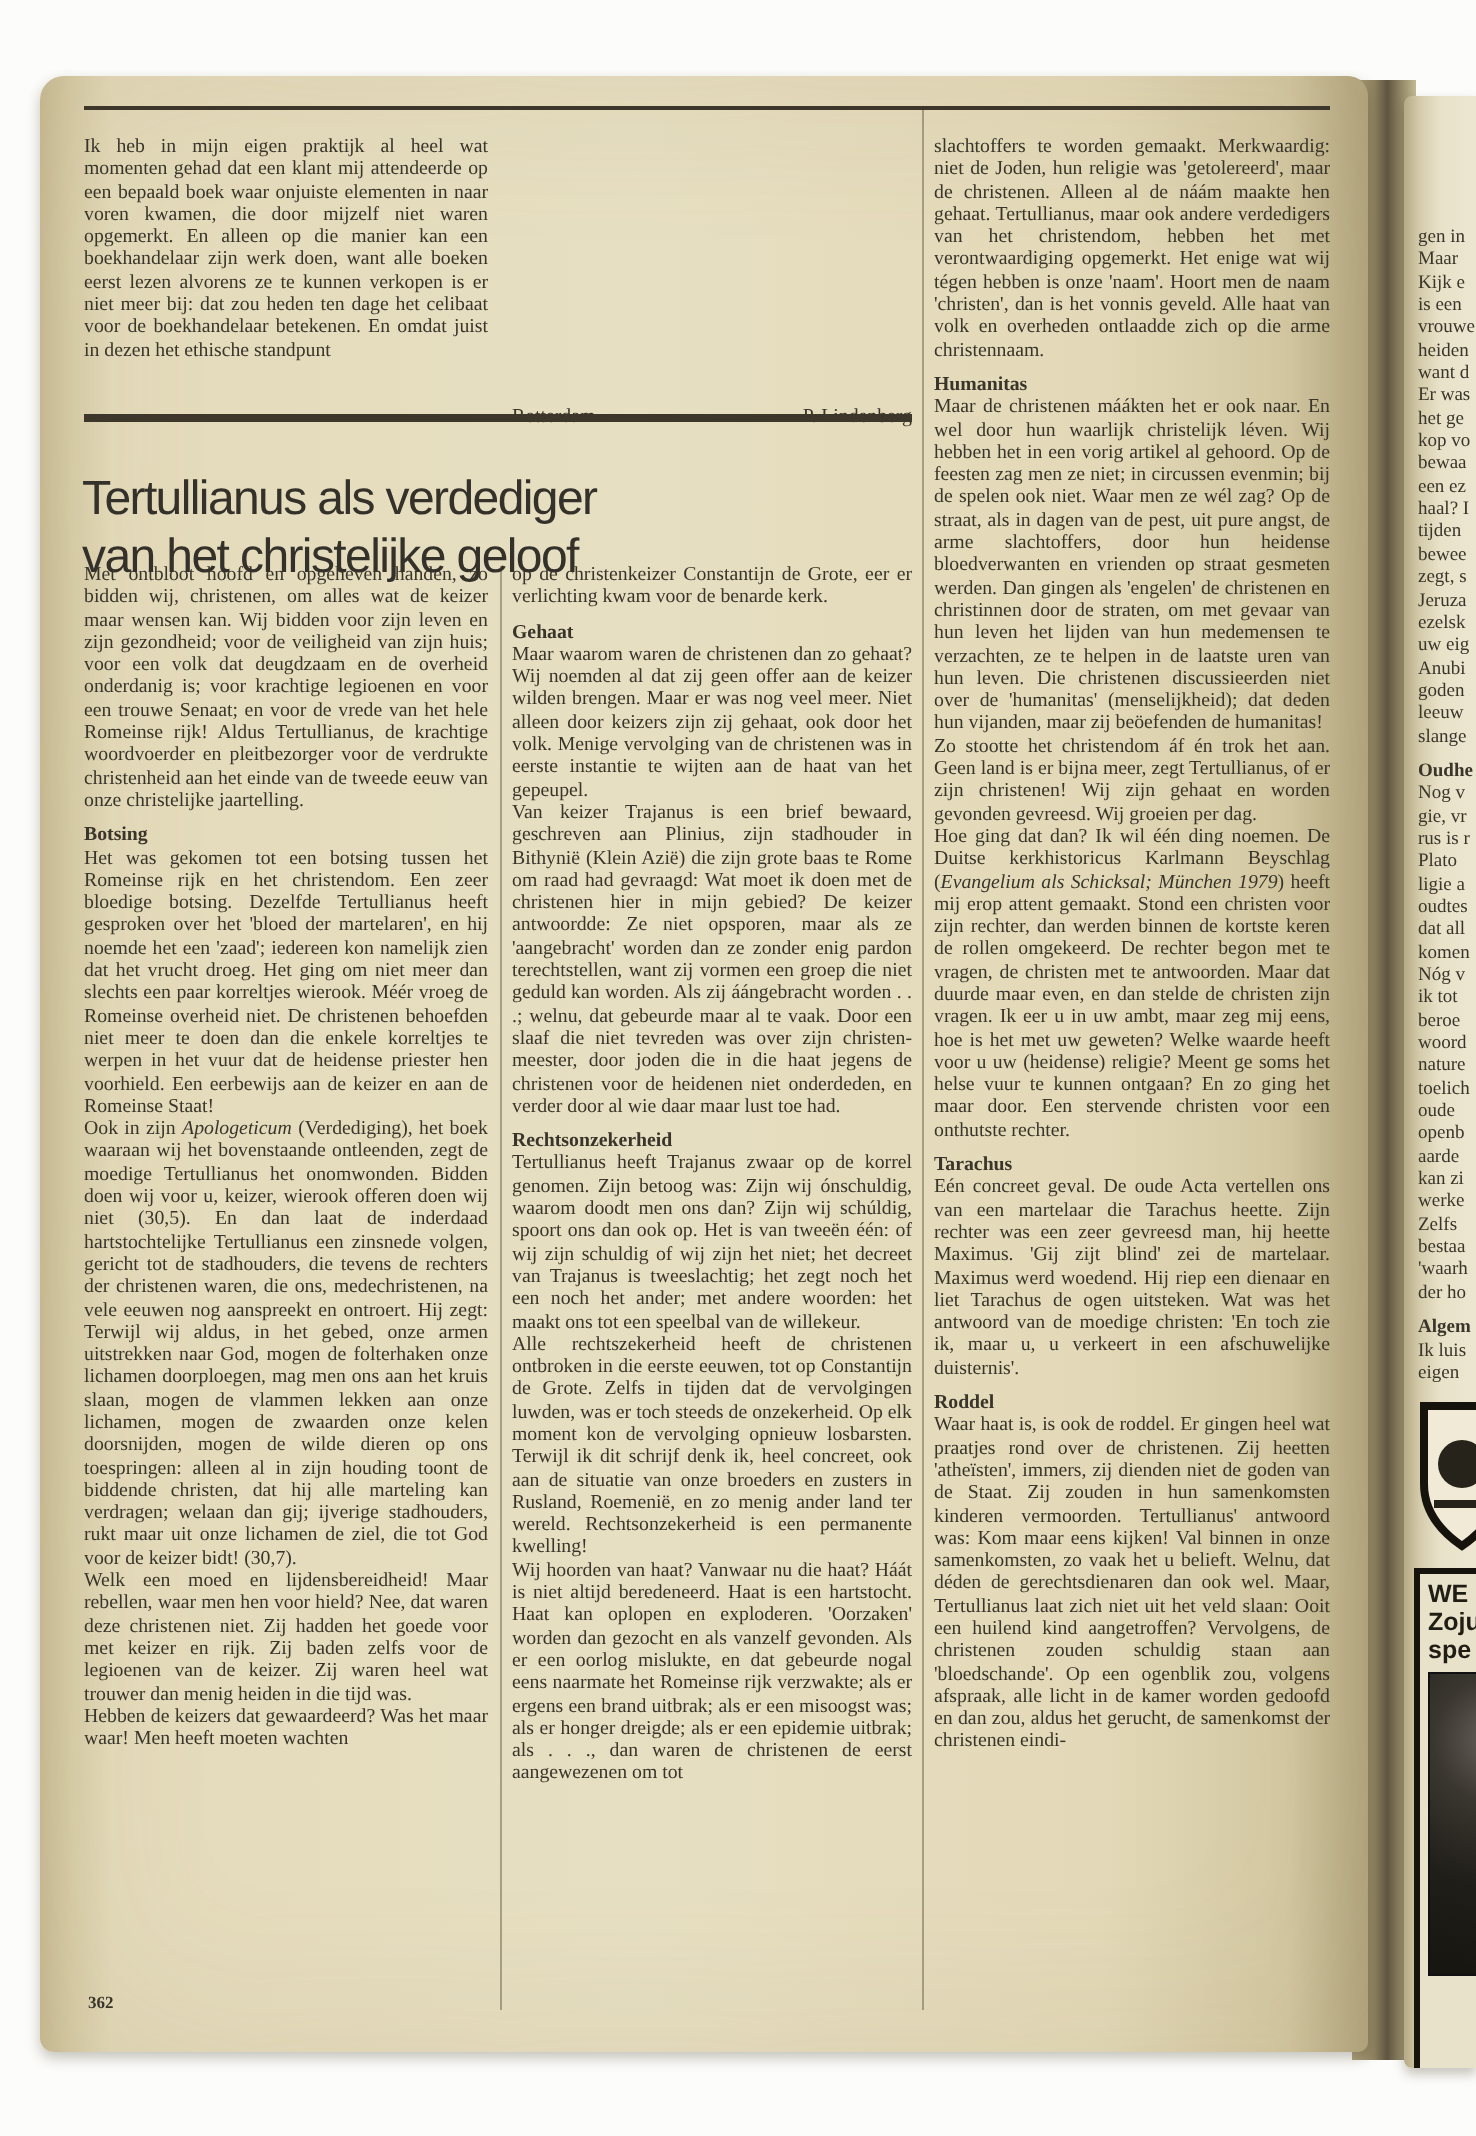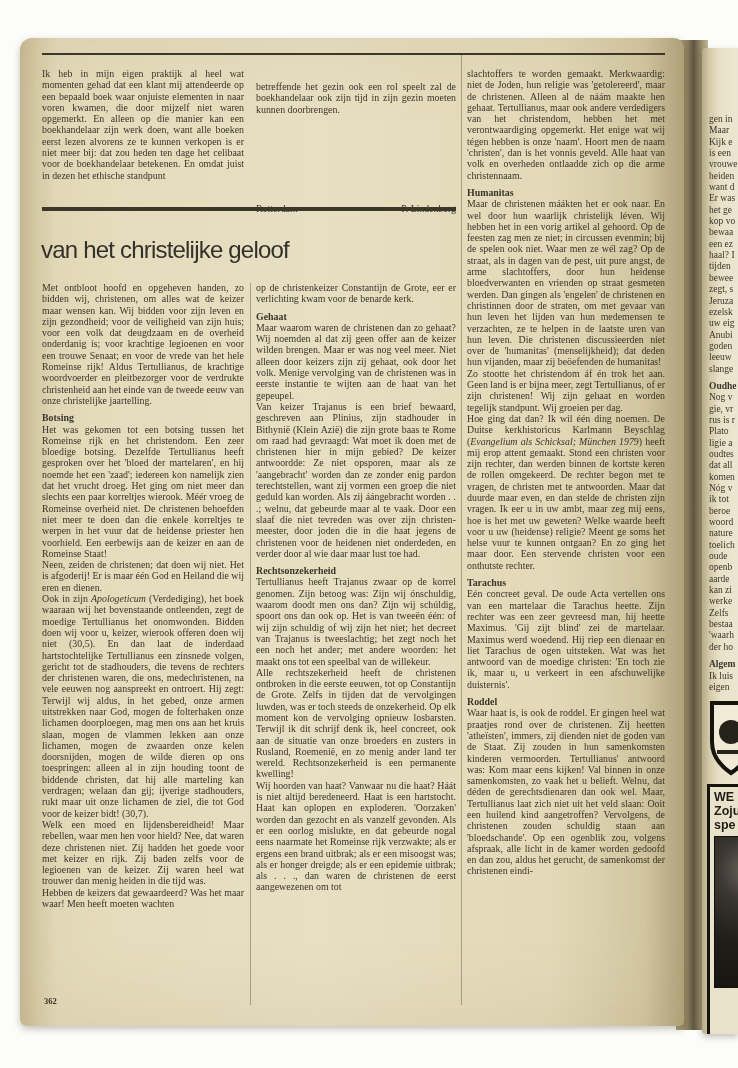--- a/index.html
+++ b/index.html
@@ -77,62 +77,61 @@
     <div class="col" style="left:22px;top:30px;width:202px;height:152px;">
         <p>Ik heb in mijn eigen praktijk al heel wat momenten gehad dat een klant mij attendeerde op een bepaald boek waar onjuiste elementen in naar voren kwamen, die door mijzelf niet waren opgemerkt. En alleen op die manier kan een boekhandelaar zijn werk doen, want alle boeken eerst lezen alvorens ze te kunnen verkopen is er niet meer bij: dat zou heden ten dage het celibaat voor de boekhandelaar betekenen. En omdat juist in dezen het ethische standpunt</p>
       </div>
 
     <div class="col" style="left:236px;top:30px;width:200px;height:150px;">
       
     </div>
     <div class="col" style="left:236px;top:30px;width:200px;height:150px;">
       <div class="signoff" style="order:99;">
       </div>
-    <p>betreffende het gezin ook een rol speelt zal de boekhandelaar ook zijn tijd in zijn gezin moeten kunnen doorbrengen.</p>
       </div>
     <div class="col signoff" style="left:236px;top:152px;width:200px;">
       <span>Rotterdam</span>
       <span>P. Lindenberg</span>
     </div>
 
     <div class="rule" style="left:22px;top:169px;width:414px;height:4px;"></div>
 
     <div class="title">
+      <span>Tertullianus als verdediger</span>
       <span>van het christelijke geloof</span>
     </div>
 
     <div class="vrule" style="left:230px;top:245px;height:722px;"></div>
     <div class="vrule" style="left:441px;top:15px;height:952px;"></div>
 
     <div class="col" style="left:22px;top:244px;width:202px;height:726px;">
         <p>Met ontbloot hoofd en opgeheven handen, zo bidden wij, christenen, om alles wat de keizer maar wensen kan. Wij bidden voor zijn leven en zijn gezondheid; voor de veiligheid van zijn huis; voor een volk dat deugdzaam en de overheid onderdanig is; voor krachtige legioenen en voor een trouwe Senaat; en voor de vrede van het hele Romeinse rijk! Aldus Tertullianus, de krachtige woordvoerder en pleitbezorger voor de verdrukte christenheid aan het einde van de tweede eeuw van onze christelijke jaartelling.</p>
         <div class="sect-h">Botsing</div>
         <p>Het was gekomen tot een botsing tussen het Romeinse rijk en het christendom. Een zeer bloedige botsing. Dezelfde Tertullianus heeft gesproken over het 'bloed der martelaren', en hij noemde het een 'zaad'; iedereen kon namelijk zien dat het vrucht droeg. Het ging om niet meer dan slechts een paar korreltjes wierook. Méér vroeg de Romeinse overheid niet. De christenen behoefden niet meer te doen dan die enkele korreltjes te werpen in het vuur dat de heidense priester hen voorhield. Een eerbewijs aan de keizer en aan de Romeinse Staat!</p>
-        <p>Neen, zeiden de christenen; dat doen wij niet. Het is afgoderij! Er is maar één God en Heiland die wij eren en dienen.</p>
         <p>Ook in zijn <i>Apologeticum</i> (Verdediging), het boek waaraan wij het bovenstaande ontleenden, zegt de moedige Tertullianus het onomwonden. Bidden doen wij voor u, keizer, wierook offeren doen wij niet (30,5). En dan laat de inderdaad hartstochtelijke Tertullianus een zinsnede volgen, gericht tot de stadhouders, die tevens de rechters der christenen waren, die ons, medechristenen, na vele eeuwen nog aanspreekt en ontroert. Hij zegt: Terwijl wij aldus, in het gebed, onze armen uitstrekken naar God, mogen de folterhaken onze lichamen doorploegen, mag men ons aan het kruis slaan, mogen de vlammen lekken aan onze lichamen, mogen de zwaarden onze kelen doorsnijden, mogen de wilde dieren op ons toespringen: alleen al in zijn houding toont de biddende christen, dat hij alle marteling kan verdragen; welaan dan gij; ijverige stadhouders, rukt maar uit onze lichamen de ziel, die tot God voor de keizer bidt! (30,7).</p>
         <p>Welk een moed en lijdensbereidheid! Maar rebellen, waar men hen voor hield? Nee, dat waren deze christenen niet. Zij hadden het goede voor met keizer en rijk. Zij baden zelfs voor de legioenen van de keizer. Zij waren heel wat trouwer dan menig heiden in die tijd was.</p>
         <p>Hebben de keizers dat gewaardeerd? Was het maar waar! Men heeft moeten wachten</p>
       </div>
 
     <div class="col" style="left:236px;top:244px;width:200px;height:726px;">
         <p>op de christenkeizer Constantijn de Grote, eer er verlichting kwam voor de benarde kerk.</p>
         <div class="sect-h">Gehaat</div>
         <p>Maar waarom waren de christenen dan zo gehaat? Wij noemden al dat zij geen offer aan de keizer wilden brengen. Maar er was nog veel meer. Niet alleen door keizers zijn zij gehaat, ook door het volk. Menige vervolging van de christenen was in eerste instantie te wijten aan de haat van het gepeupel.</p>
         <p>Van keizer Trajanus is een brief bewaard, geschreven aan Plinius, zijn stadhouder in Bithynië (Klein Azië) die zijn grote baas te Rome om raad had gevraagd: Wat moet ik doen met de christenen hier in mijn gebied? De keizer antwoordde: Ze niet opsporen, maar als ze 'aangebracht' worden dan ze zonder enig pardon terechtstellen, want zij vormen een groep die niet geduld kan worden. Als zij áángebracht worden . . .; welnu, dat gebeurde maar al te vaak. Door een slaaf die niet tevreden was over zijn christen-meester, door joden die in die haat jegens de christenen voor de heidenen niet onderdeden, en verder door al wie daar maar lust toe had.</p>
         <div class="sect-h">Rechtsonzekerheid</div>
         <p>Tertullianus heeft Trajanus zwaar op de korrel genomen. Zijn betoog was: Zijn wij ónschuldig, waarom doodt men ons dan? Zijn wij schúldig, spoort ons dan ook op. Het is van tweeën één: of wij zijn schuldig of wij zijn het niet; het decreet van Trajanus is tweeslachtig; het zegt noch het een noch het ander; met andere woorden: het maakt ons tot een speelbal van de willekeur.</p>
         <p>Alle rechtszekerheid heeft de christenen ontbroken in die eerste eeuwen, tot op Constantijn de Grote. Zelfs in tijden dat de vervolgingen luwden, was er toch steeds de onzekerheid. Op elk moment kon de vervolging opnieuw losbarsten. Terwijl ik dit schrijf denk ik, heel concreet, ook aan de situatie van onze broeders en zusters in Rusland, Roemenië, en zo menig ander land ter wereld. Rechtsonzekerheid is een permanente kwelling!</p>
         <p>Wij hoorden van haat? Vanwaar nu die haat? Háát is niet altijd beredeneerd. Haat is een hartstocht. Haat kan oplopen en exploderen. 'Oorzaken' worden dan gezocht en als vanzelf gevonden. Als er een oorlog mislukte, en dat gebeurde nogal eens naarmate het Romeinse rijk verzwakte; als er ergens een brand uitbrak; als er een misoogst was; als er honger dreigde; als er een epidemie uitbrak; als . . ., dan waren de christenen de eerst aangewezenen om tot</p>
       </div>
 
     <div class="col" style="left:447px;top:30px;width:198px;height:940px;">
         <p>slachtoffers te worden gemaakt. Merkwaardig: niet de Joden, hun religie was 'getolereerd', maar de christenen. Alleen al de náám maakte hen gehaat. Tertullianus, maar ook andere verdedigers van het christendom, hebben het met verontwaardiging opgemerkt. Het enige wat wij tégen hebben is onze 'naam'. Hoort men de naam 'christen', dan is het vonnis geveld. Alle haat van volk en overheden ontlaadde zich op die arme christennaam.</p>
         <div class="sect-h">Humanitas</div>
         <p>Maar de christenen máákten het er ook naar. En wel door hun waarlijk christelijk léven. Wij hebben het in een vorig artikel al gehoord. Op de feesten zag men ze niet; in circussen evenmin; bij de spelen ook niet. Waar men ze wél zag? Op de straat, als in dagen van de pest, uit pure angst, de arme slachtoffers, door hun heidense bloedverwanten en vrienden op straat gesmeten werden. Dan gingen als 'engelen' de christenen en christinnen door de straten, om met gevaar van hun leven het lijden van hun medemensen te verzachten, ze te helpen in de laatste uren van hun leven. Die christenen discussieerden niet over de 'humanitas' (menselijkheid); dat deden hun vijanden, maar zij beöefenden de humanitas!</p>
-        <p>Zo stootte het christendom áf én trok het aan. Geen land is er bijna meer, zegt Tertullianus, of er zijn christenen! Wij zijn gehaat en worden tegelijk standpunt. Wij groeien per dag.</p>
+        <p>Zo stootte het christendom áf én trok het aan. Geen land is er bijna meer, zegt Tertullianus, of er zijn christenen! Wij zijn gehaat en worden gevonden gevreesd. Wij groeien per dag.</p>
         <p>Hoe ging dat dan? Ik wil één ding noemen. De Duitse kerkhistoricus Karlmann Beyschlag (<i>Evangelium als Schicksal; München 1979</i>) heeft mij erop attent gemaakt. Stond een christen voor zijn rechter, dan werden binnen de kortste keren de rollen omgekeerd. De rechter begon met te vragen, de christen met te antwoorden. Maar dat duurde maar even, en dan stelde de christen zijn vragen. Ik eer u in uw ambt, maar zeg mij eens, hoe is het met uw geweten? Welke waarde heeft voor u uw (heidense) religie? Meent ge soms het helse vuur te kunnen ontgaan? En zo ging het maar door. Een stervende christen voor een onthutste rechter.</p>
         <div class="sect-h">Tarachus</div>
         <p>Eén concreet geval. De oude Acta vertellen ons van een martelaar die Tarachus heette. Zijn rechter was een zeer gevreesd man, hij heette Maximus. 'Gij zijt blind' zei de martelaar. Maximus werd woedend. Hij riep een dienaar en liet Tarachus de ogen uitsteken. Wat was het antwoord van de moedige christen: 'En toch zie ik, maar u, u verkeert in een afschuwelijke duisternis'.</p>
         <div class="sect-h">Roddel</div>
         <p>Waar haat is, is ook de roddel. Er gingen heel wat praatjes rond over de christenen. Zij heetten 'atheïsten', immers, zij dienden niet de goden van de Staat. Zij zouden in hun samenkomsten kinderen vermoorden. Tertullianus' antwoord was: Kom maar eens kijken! Val binnen in onze samenkomsten, zo vaak het u belieft. Welnu, dat déden de gerechtsdienaren dan ook wel. Maar, Tertullianus laat zich niet uit het veld slaan: Ooit een huilend kind aangetroffen? Vervolgens, de christenen zouden schuldig staan aan 'bloedschande'. Op een ogenblik zou, volgens afspraak, alle licht in de kamer worden gedoofd en dan zou, aldus het gerucht, de samenkomst der christenen eindi-</p>
       </div>
 
     <div class="folio">362</div>
   </div>
 

